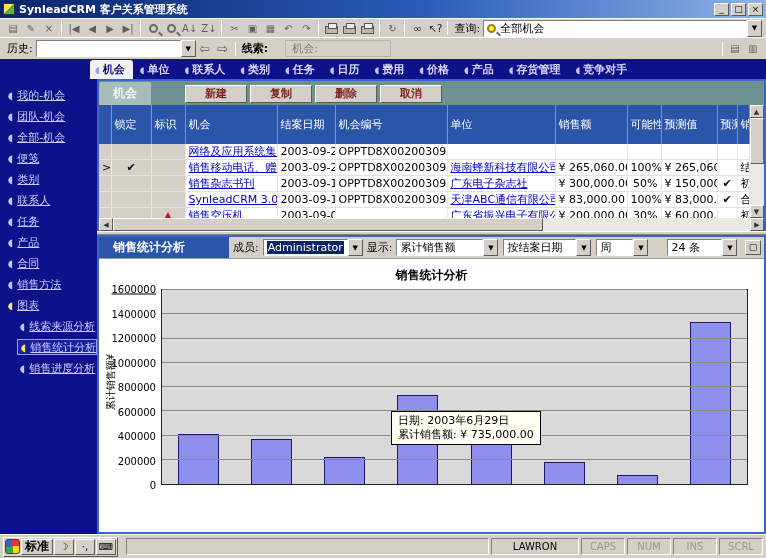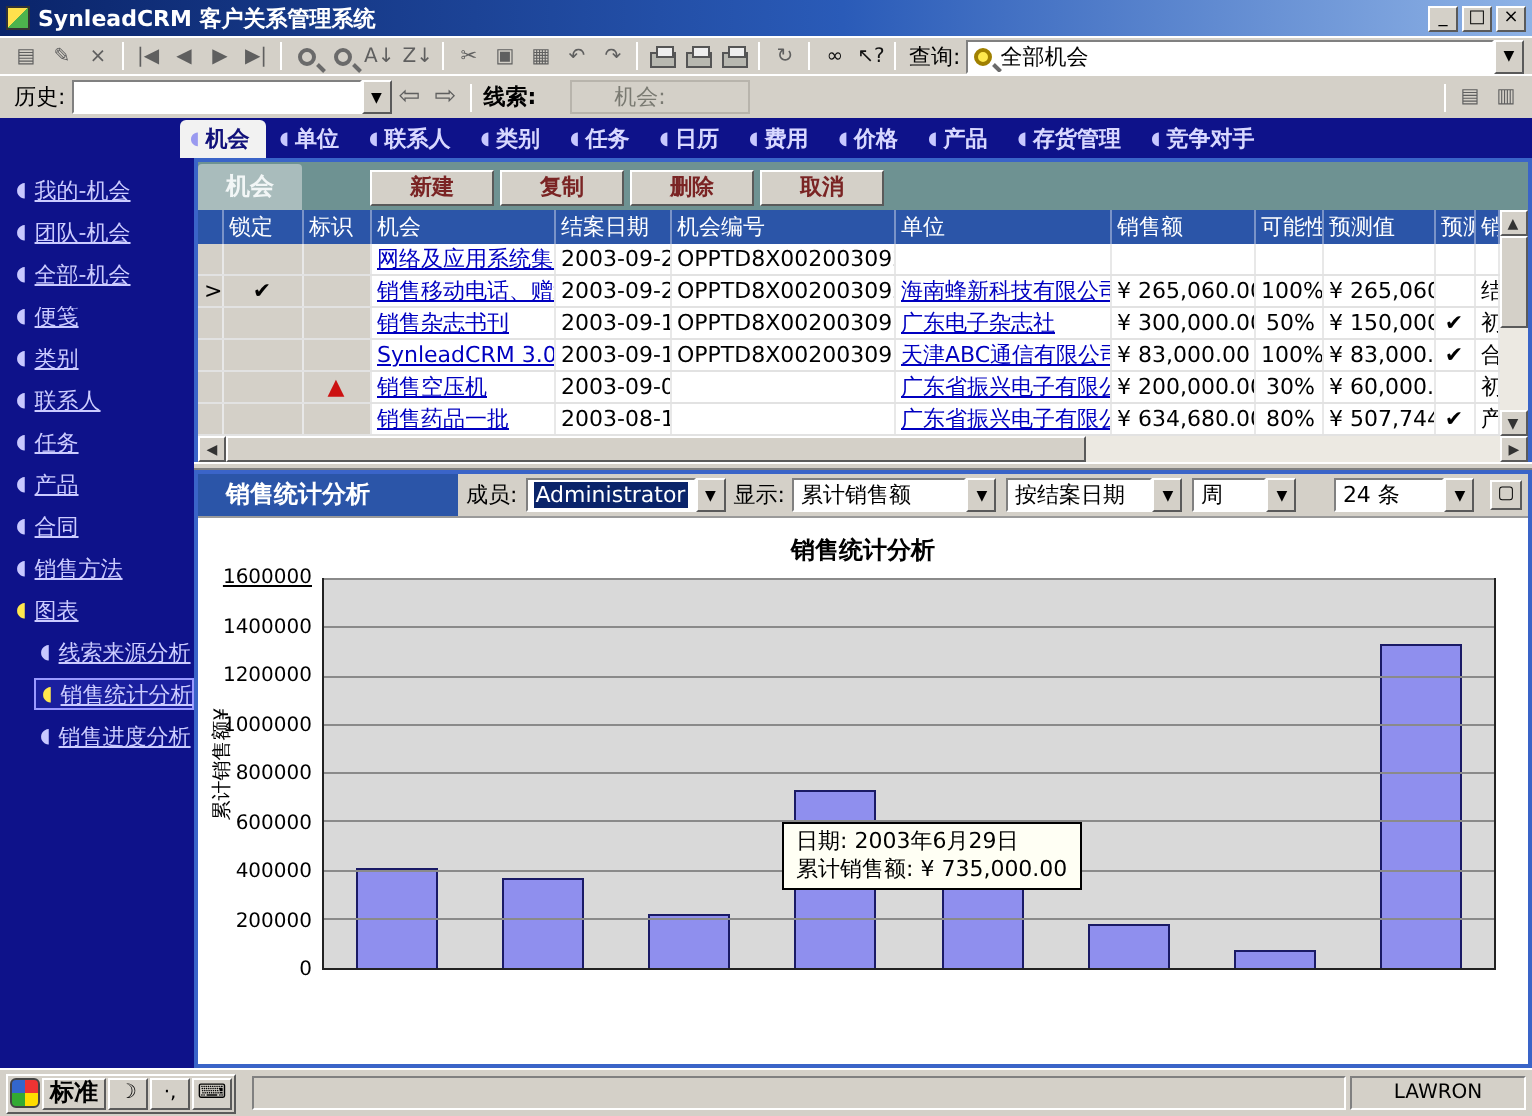--- a/index.html
+++ b/index.html
@@ -55,21 +55,21 @@
   .side-item.active { border:1px solid #9a9aff; background:#1a1f9e; padding:0 3px; margin-left:17px; }
   .main { flex:1; display:flex; flex-direction:column; min-width:0; }
 
   
   .opp-panel { height:152px; flex:none; border:2px solid #3a64c8; border-bottom:none; display:flex; flex-direction:column; background:#fff; }
   .opp-head { height:24px; background:#6e9292; display:flex; align-items:flex-end; gap:4px; padding:2px 4px 0 0; flex:none; }
   .opp-tab { background:#a9bcbc; color:#f2f6f6; font-weight:bold; padding:3px 14px; font-size:12px; border-radius:2px 2px 0 0; margin-right:30px; }
   .opp-btn { width:62px; height:18px; text-align:center; font-size:11px; font-weight:bold; color:#7a2424; line-height:16px; margin-bottom:2px; }
   .tablewrap { flex:1; display:flex; min-height:0; }
   table.grid { border-collapse:collapse; table-layout:fixed; width:650px; flex:none; background:#fff; }
-  table.grid th { background:#2b55a8; color:#fff; font-weight:normal; font-size:11px; text-align:left; padding:1px 3px; border-right:1px solid #7a93c8; height:16px; white-space:nowrap; overflow:hidden; }
+  table.grid th { background:#2b55a8; color:#fff; font-weight:normal; font-size:11px; text-align:left; padding:12px 3px; border-right:1px solid #7a93c8; height:16px; white-space:nowrap; overflow:hidden; }
   table.grid td { font-size:11px; height:12px; padding:0 3px; border-bottom:1px solid #e2e2e2; border-right:1px solid #e8e8e8; white-space:nowrap; overflow:hidden; }
   td.gray { background:#d4d0c8; border-right:1px solid #aaa69e; border-bottom:1px solid #aaa69e; text-align:center; }
   td.link, td.linkc { color:#0000c0; text-decoration:underline; }
   td.num { text-align:right; }
   td.center { text-align:center; }
   .vscroll { width:14px; flex:none; background:#ece9e2; display:flex; flex-direction:column; }
   .vscroll .sbtn, .hscroll .sbtn { width:14px; height:13px; font-size:7px; display:flex; align-items:center; justify-content:center; color:#333; flex:none; }
   .vscroll .thumb { height:46px; margin:0; }
   .vscroll .track, .hscroll .track { flex:1; }
   .hscroll { height:13px; flex:none; background:#ece9e2; display:flex; }
@@ -183,21 +183,21 @@
     <div class="combo" style="width:160px">
       <div class="field sunken" style="flex:1">
           <span></span>
         </div>
       <div class="drop raised">▼</div>
     </div>
     <span class="tbtn" style="font-size:13px">⇦</span>
     <span class="tbtn" style="font-size:13px">⇨</span>
     <span class="tsep"></span>
     <span class="label" style="font-weight:bold">线索:</span>
-    <div class="field" style="border:1px solid #b8b4ac;height:17px;width:90px;margin-left:14px;color:#7a7a72;display:flex;align-items:center;padding:0 21px;">机会:</div>
+    <div class="field" style="border:1px solid #b8b4ac;height:17px;width:106px;margin-left:14px;color:#7a7a72;display:flex;align-items:center;padding:0 6px;">机会:</div>
     <span style="flex:1"></span>
     <span class="tsep"></span>
     <span class="tbtn" id="report-icon-1">▤</span>
     <span class="tbtn" id="report-icon-2">▥</span>
   </div>
 
   <div class="tabstrip navy" id="tabstrip">
       <div class="tab active">
         <span class="flagico">◖</span>
         <span>机会</span>
@@ -580,15 +580,21 @@
   <div class="statusbar">
     <div class="ime raised">
       <div class="ime-logo"></div>
       <div class="imebtn wide raised">标准</div>
       <div class="imebtn raised">☽</div>
       <div class="imebtn raised">·,</div>
       <div class="imebtn raised">⌨</div>
     </div>
     <div class="spacer-panel sunken"></div>
     <div class="status-panel sunken" style="width:88px;background:#d4d0c8">LAWRON</div>
+    <span id="status-indicators" style="display:flex;gap:2px;">
+        <div class="status-panel sunken dim" style="width: 44px; background: rgb(212, 208, 200);">CAPS</div>
+        <div class="status-panel sunken dim" style="width: 44px; background: rgb(212, 208, 200);">NUM</div>
+        <div class="status-panel sunken dim" style="width: 44px; background: rgb(212, 208, 200);">INS</div>
+        <div class="status-panel sunken dim" style="width: 44px; background: rgb(212, 208, 200);">SCRL</div>
+      </span>
   </div>
 
 </div>
 
 </body></html>

